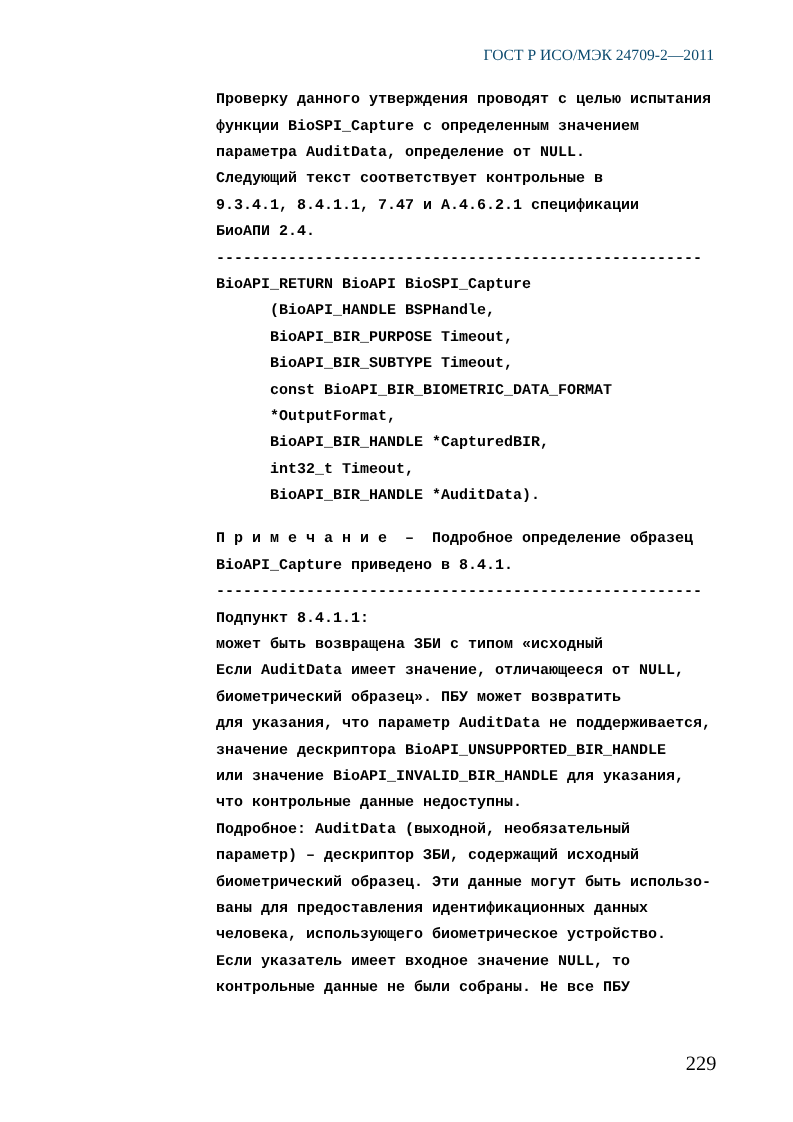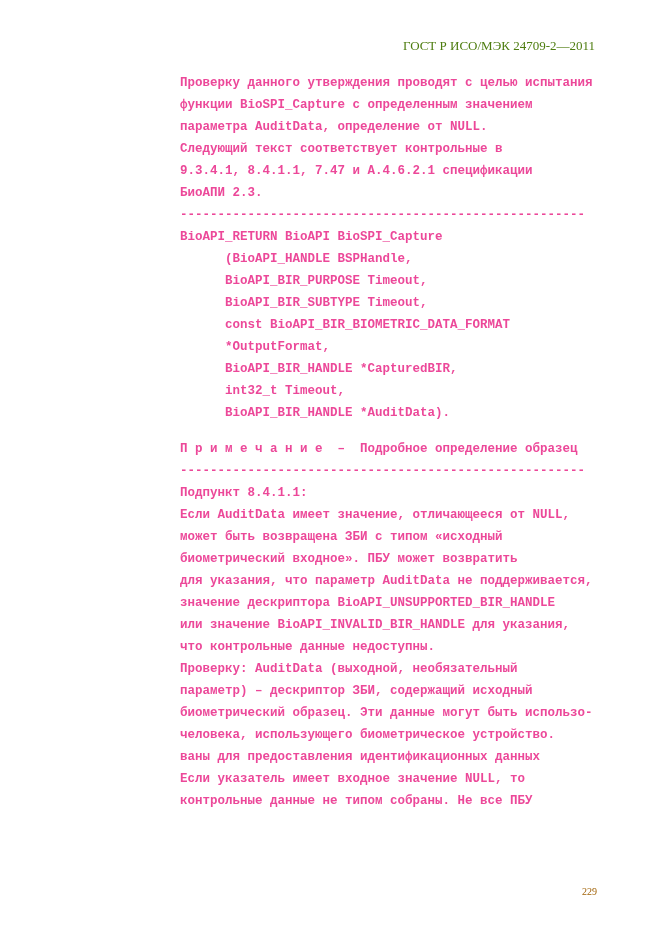--- a/index.html
+++ b/index.html
@@ -17,93 +17,94 @@
     color: #1c1c1c;
   }
   .header {
     position: absolute;
     top: 38px;
     left: 0;
     right: 66px;
     text-align: right;
     font-size: 13px;
     font-family: "Liberation Serif", serif;
-    color: #4d7c0f;
+    color: #0c4a6e;
   }
   .body-text {
     position: absolute;
     top: 72px;
     left: 180px;
     width: 424px;
     font-family: "Liberation Mono", "DejaVu Sans Mono", monospace;
     font-size: 12.5px;
     font-weight: bold;
-    color: #ec4899;
+    color: #000000;
   }
   .line {
     white-space: pre;
     line-height: 22px;
     height: 22px;
     overflow: visible;
   }
   .line:empty {
     height: 14px;
   }
   .footer {
     position: absolute;
     right: 64px;
     bottom: 38px;
-    font-size: 10px;
+    font-size: 17px;
     font-family: "Liberation Serif", serif;
-    color: #a16207;
+    color: #000000;
   }
 </style>
 </head>
 <body>
 
 <div class="page">
 
   <div class="header">
     <span>ГОСТ Р ИСО/МЭК 24709-2—2011</span>
   </div>
 
   <div class="body-text" id="body-lines">
       <div class="line">Проверку данного утверждения проводят с целью испытания</div>
       <div class="line">функции BioSPI_Capture с определенным значением</div>
       <div class="line">параметра AuditData, определение от NULL.</div>
       <div class="line">Следующий текст соответствует контрольные в</div>
       <div class="line">9.3.4.1, 8.4.1.1, 7.47 и A.4.6.2.1 спецификации</div>
-      <div class="line">БиоАПИ 2.3.</div>
+      <div class="line">БиоАПИ 2.4.</div>
       <div class="line">------------------------------------------------------</div>
       <div class="line">BioAPI_RETURN BioAPI BioSPI_Capture</div>
       <div class="line">      (BioAPI_HANDLE BSPHandle,</div>
       <div class="line">      BioAPI_BIR_PURPOSE Timeout,</div>
       <div class="line">      BioAPI_BIR_SUBTYPE Timeout,</div>
       <div class="line">      const BioAPI_BIR_BIOMETRIC_DATA_FORMAT</div>
       <div class="line">      *OutputFormat,</div>
       <div class="line">      BioAPI_BIR_HANDLE *CapturedBIR,</div>
       <div class="line">      int32_t Timeout,</div>
       <div class="line">      BioAPI_BIR_HANDLE *AuditData).</div>
       <div class="line"></div>
       <div class="line">П р и м е ч а н и е  –  Подробное определение образец</div>
+      <div class="line">BioAPI_Capture приведено в 8.4.1.</div>
       <div class="line">------------------------------------------------------</div>
       <div class="line">Подпункт 8.4.1.1:</div>
+      <div class="line">может быть возвращена ЗБИ с типом «исходный</div>
       <div class="line">Если AuditData имеет значение, отличающееся от NULL,</div>
-      <div class="line">может быть возвращена ЗБИ с типом «исходный</div>
-      <div class="line">биометрический входное». ПБУ может возвратить</div>
+      <div class="line">биометрический образец». ПБУ может возвратить</div>
       <div class="line">для указания, что параметр AuditData не поддерживается,</div>
       <div class="line">значение дескриптора BioAPI_UNSUPPORTED_BIR_HANDLE</div>
       <div class="line">или значение BioAPI_INVALID_BIR_HANDLE для указания,</div>
       <div class="line">что контрольные данные недоступны.</div>
-      <div class="line">Проверку: AuditData (выходной, необязательный</div>
+      <div class="line">Подробное: AuditData (выходной, необязательный</div>
       <div class="line">параметр) – дескриптор ЗБИ, содержащий исходный</div>
       <div class="line">биометрический образец. Эти данные могут быть использо-</div>
+      <div class="line">ваны для предоставления идентификационных данных</div>
       <div class="line">человека, использующего биометрическое устройство.</div>
-      <div class="line">ваны для предоставления идентификационных данных</div>
       <div class="line">Если указатель имеет входное значение NULL, то</div>
-      <div class="line">контрольные данные не типом собраны. Не все ПБУ</div>
+      <div class="line">контрольные данные не были собраны. Не все ПБУ</div>
     </div>
 
   <div class="footer">
     <span>229</span>
   </div>
 
 </div>
 
 </body></html>

